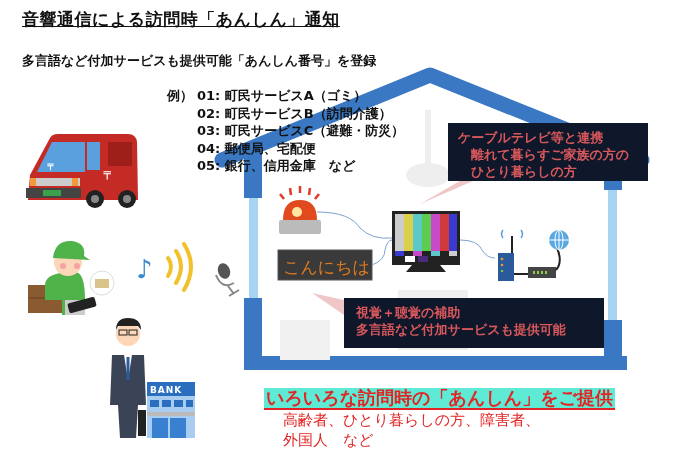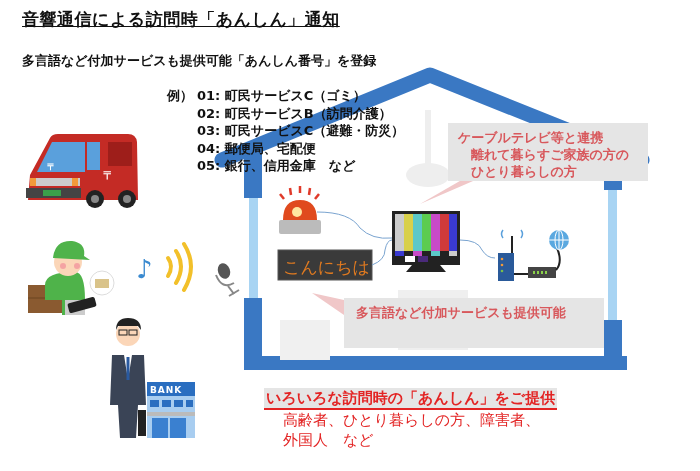--- a/index.html
+++ b/index.html
@@ -4,24 +4,24 @@
 <style>
   html, body { margin:0; padding:0; }
   body { width:700px; height:471px; position:relative; background:#ffffff; overflow:hidden;
          font-family:"DejaVu Sans","Liberation Sans",sans-serif; }
   .abs { position:absolute; }
   .title { left:22px; top:8px; font-size:17px; font-weight:bold; color:#111; letter-spacing:0.5px; white-space:nowrap;text-decoration:underline; }
   .intro { left:22px; top:52px; font-size:13px; font-weight:bold; color:#111; line-height:17px; white-space:nowrap; }
   .examples { left:157px; top:87px; font-size:13px; font-weight:bold; color:#111; line-height:17.5px; white-space:nowrap; }
   .examples .lead { display:inline-block; width:36px; text-align:right; margin-right:4px; }
   .examples .pad { display:inline-block; width:40px; }
-  .callout { background:#e5e5e5; color:#d8585c; font-weight:bold; font-size:13px; line-height:17px; padding:6px 10px; white-space:nowrap; }
+  .callout { background:#0f172a; color:#d8585c; font-weight:bold; font-size:13px; line-height:17px; padding:6px 10px; white-space:nowrap; }
   .callout1 { left:448px; top:123px; width:200px; height:58px; padding:6px 0 0 10px; box-sizing:border-box; }
   .callout2 { left:344px; top:298px; width:260px; height:50px; padding:6px 0 0 12px; box-sizing:border-box; }
-  .bottom-highlight { left:264px; top:388px; background:#e5e5e5; border-bottom:2px solid #e32424; color:#e32424; font-size:15px; font-weight:bold; padding:0 2px; white-space:nowrap; line-height:20px; }
+  .bottom-highlight { left:264px; top:388px; background:#5eead4; border-bottom:2px solid #e32424; color:#e32424; font-size:18px; font-weight:bold; padding:0 2px; white-space:nowrap; line-height:20px; }
   .bottom-sub { left:283px; top:410px; color:#e32424; font-size:15px; font-weight:normal; line-height:20px; white-space:nowrap; }
   svg { position:absolute; left:0; top:0; }
 </style>
 </head>
 <body>
 
 <svg width="700" height="471" viewBox="0 0 700 471">
 
   <g>
 
@@ -182,34 +182,35 @@
   <path d="M344,300 L344,315 L312,293 Z" fill="#f0c7c8"></path>
 </svg>
 
 <div class="abs title">音響通信による訪問時「あんしん」通知</div>
 
 <div class="abs intro">
   <div>多言語など付加サービスも提供可能「あんしん番号」を登録</div>
 </div>
 
 <div class="abs examples">
-  <div class="row"><span class="lead">例）</span><span>01:</span> <span>町民サービスC（ゴミ）</span></div>
+  <div class="row"><span class="lead">例）</span><span>01:</span> <span>町民サービスA（ゴミ）</span></div>
   <div class="row"><span class="pad"></span><span>02:</span> <span>町民サービスB（訪問介護）</span></div>
   <div class="row"><span class="pad"></span><span>03:</span> <span>町民サービスC（避難・防災）</span></div>
   <div class="row"><span class="pad"></span><span>04:</span> <span>郵便局、宅配便</span></div>
   <div class="row"><span class="pad"></span><span>05:</span> <span>銀行、信用金庫　など</span></div>
 </div>
 
 <div class="abs callout callout1">
   <div>ケーブルテレビ等と連携</div>
   <div style="white-space:pre;">　離れて暮らすご家族の方の</div>
   <div style="white-space:pre;">　ひとり暮らしの方</div>
 </div>
 
 <div class="abs callout callout2">
+  <div>視覚＋聴覚の補助</div>
   <div>多言語など付加サービスも提供可能</div>
 </div>
 
 <div class="abs bottom-highlight">いろいろな訪問時の「あんしん」をご提供</div>
 <div class="abs bottom-sub">
   <div>高齢者、ひとり暮らしの方、障害者、</div>
   <div>外国人　など</div>
 </div>
 
 </body></html>

